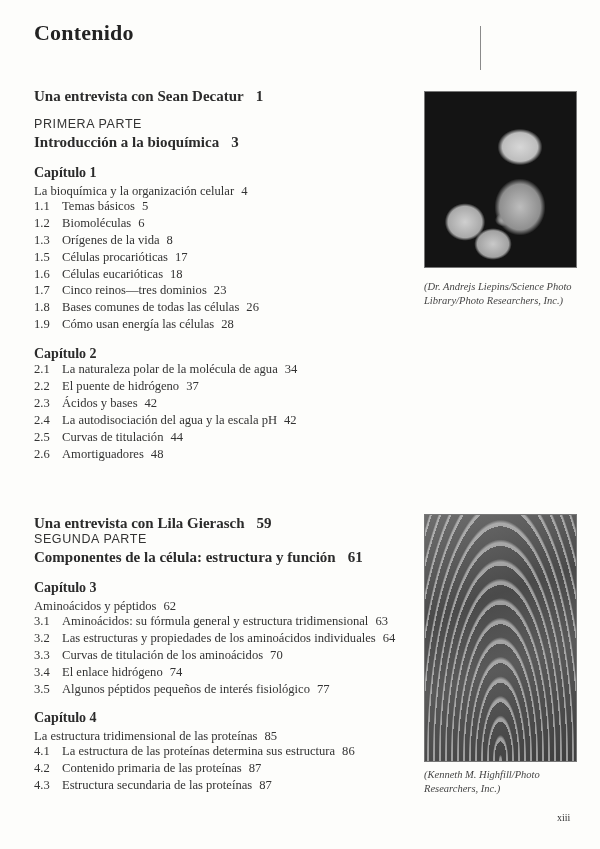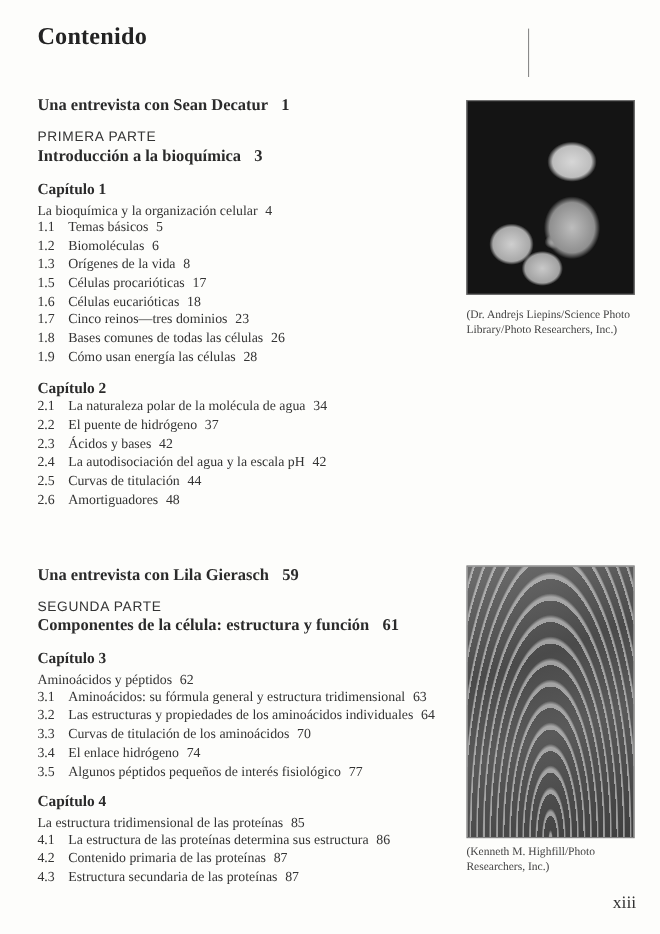--- a/index.html
+++ b/index.html
@@ -25,22 +25,22 @@
         radial-gradient(ellipse 32px 26px at 95px 55px, #d7d7d7 0%, #bdbdbd 55%, rgba(0,0,0,0) 70%),
         radial-gradient(ellipse 28px 26px at 40px 130px, #cfcfcf 0%, #a9a9a9 60%, rgba(0,0,0,0) 72%),
         radial-gradient(ellipse 26px 22px at 68px 152px, #c9c9c9 0%, #a2a2a2 60%, rgba(0,0,0,0) 72%),
         radial-gradient(ellipse 34px 38px at 95px 115px, #bdbdbd 0%, #8f8f8f 60%, rgba(0,0,0,0) 75%),
         radial-gradient(ellipse 10px 8px at 78px 128px, #eee 0%, rgba(0,0,0,0) 80%),
         #141414; }
     .photo2 { top: 514px; height: 246px;
       background:
         repeating-radial-gradient(ellipse at 50% 100%, rgba(230,230,230,0.55) 0px, rgba(230,230,230,0.55) 1px, rgba(0,0,0,0) 2px, rgba(0,0,0,0) 6px),
         linear-gradient(160deg, #6e6e6e 0%, #4a4a4a 35%, #5a5a5a 60%, #3e3e3e 100%); }
-    .caption { position: absolute; left: 424px; width: 170px; font-size: 10.5px; line-height: 14px; color: #444; }
-    .pagenum { position: absolute; left: 557px; top: 812px; font-size: 16px; color: #333; }
+    .caption { position: absolute; left: 424px; width: 170px; font-style: italic; font-size: 10.5px; line-height: 14px; color: #444; }
+    .pagenum { position: absolute; left: 557px; top: 812px; font-size: 10px; color: #333; }
   </style>
 </head>
 <body>
 
 <div class="title">Contenido</div>
 <div class="vline"></div>
 
 <div class="col" style="top:88px;">
   <div class="interview">
     <span>Una entrevista con Sean Decatur</span><span class="pg">1</span>
@@ -69,21 +69,21 @@
   <div class="sec"><span class="num">2.3</span><span>Ácidos y bases</span><span class="pg">42</span></div>
   <div class="sec"><span class="num">2.4</span><span>La autodisociación del agua y la escala pH</span><span class="pg">42</span></div>
   <div class="sec"><span class="num">2.5</span><span>Curvas de titulación</span><span class="pg">44</span></div>
   <div class="sec"><span class="num">2.6</span><span>Amortiguadores</span><span class="pg">48</span></div>
 </div>
 
 <div class="col" style="top:515px;">
   <div class="interview">
     <span>Una entrevista con Lila Gierasch</span><span class="pg">59</span>
   </div>
-  <div class="part-label" style="margin-top:12px;">SEGUNDA PARTE</div>
+  <div class="part-label" style="">SEGUNDA PARTE</div>
   <div class="part-title">
     <span>Componentes de la célula: estructura y función</span><span class="pg">61</span>
   </div>
 
   <div class="chap" style="margin-top:14px;">Capítulo 3</div>
   <div class="chap-title">
     <span>Aminoácidos y péptidos</span><span class="pg">62</span>
   </div>
   <div class="sec"><span class="num">3.1</span><span>Aminoácidos: su fórmula general y estructura tridimensional</span><span class="pg">63</span></div>
   <div class="sec"><span class="num">3.2</span><span>Las estructuras y propiedades de los aminoácidos individuales</span><span class="pg">64</span></div>

